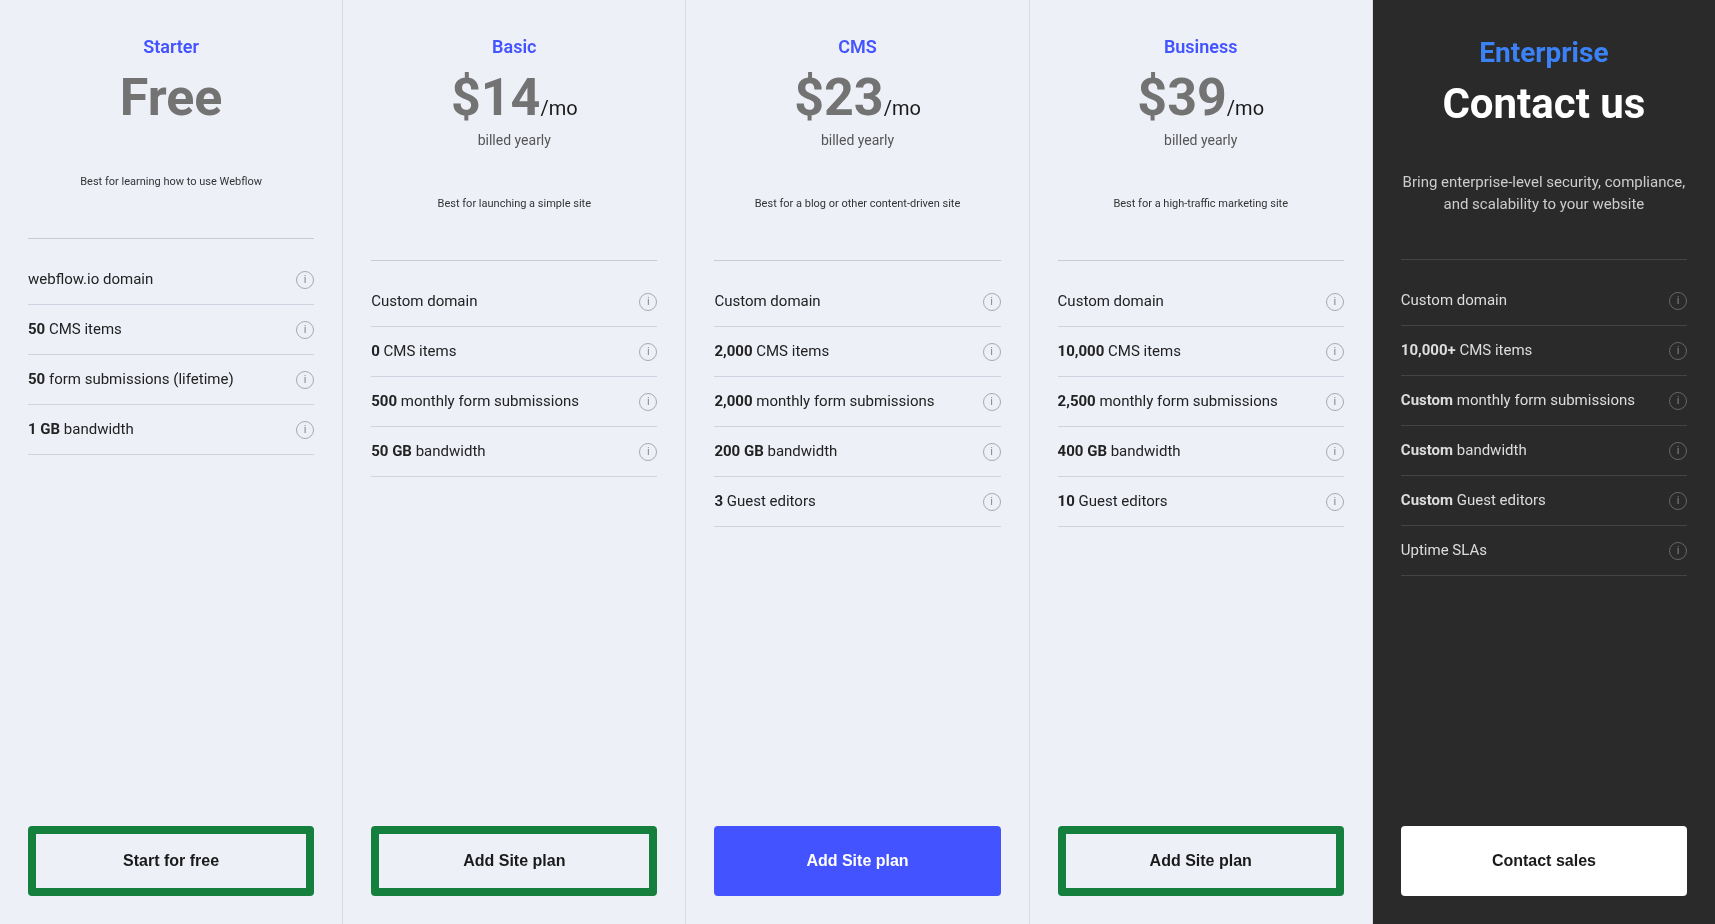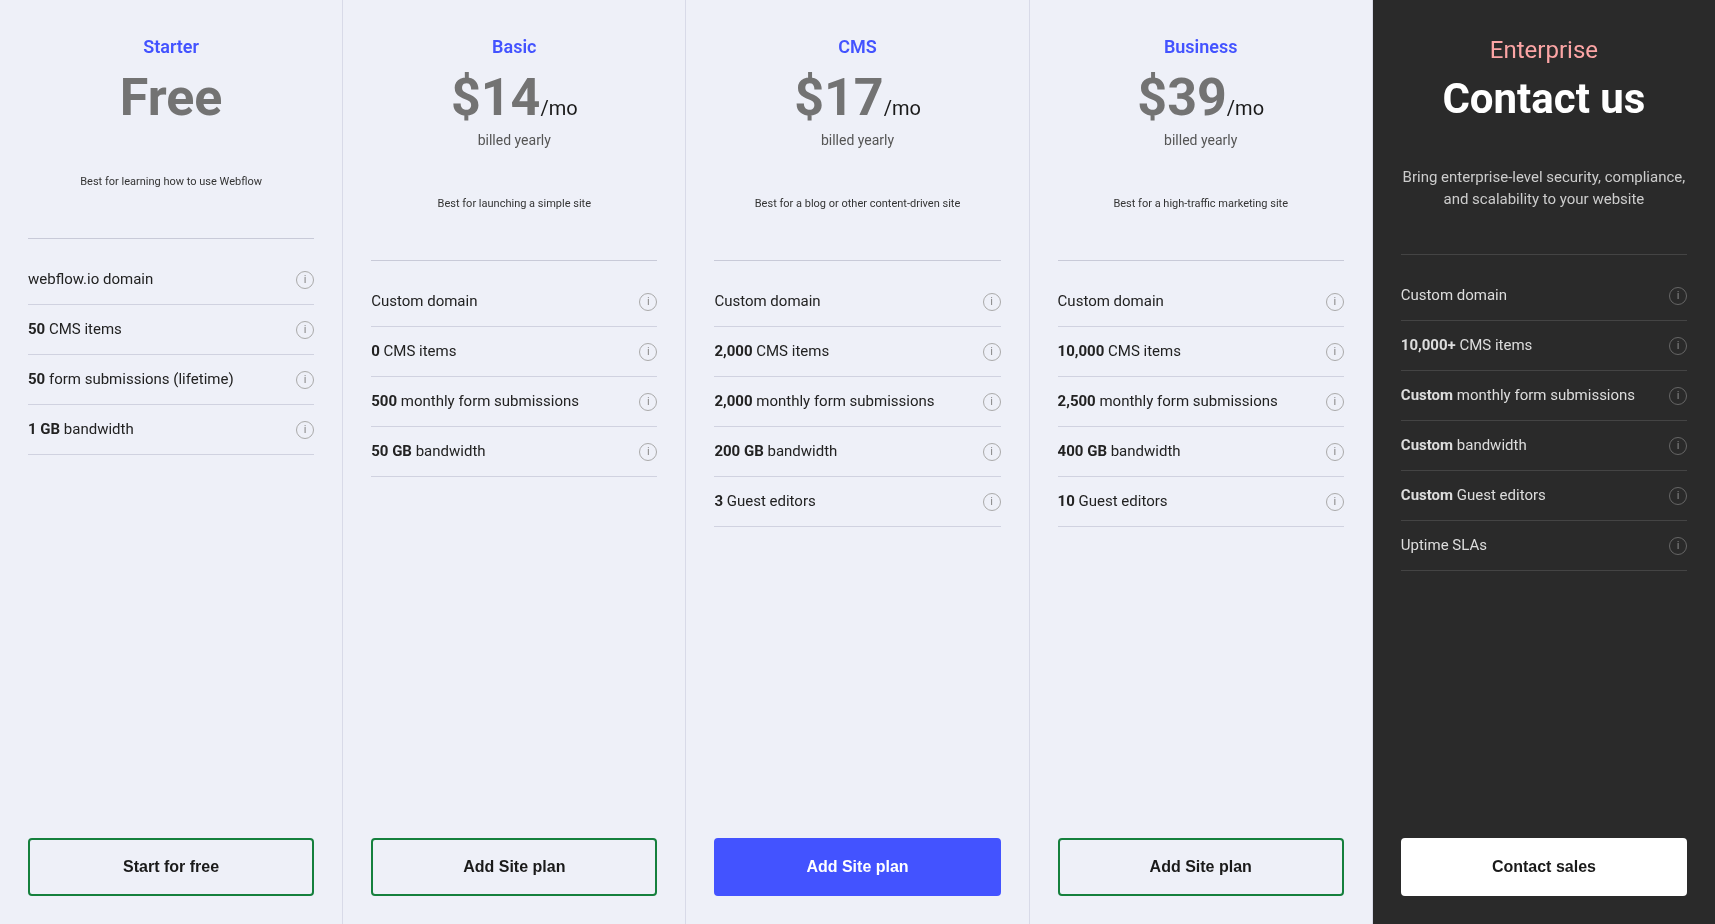--- a/index.html
+++ b/index.html
@@ -30,23 +30,23 @@
       color: #fff;
     }
     .plan-name {
       font-size: 18px;
       font-weight: 600;
       color: #4353ff;
       text-align: center;
       margin-bottom: 12px;
     }
     .plan-col:last-child .plan-name {
-      color: #fca5a5;
-      font-size: 24px;
-      font-weight: 400;
+      color: #3b82f6;
+      font-size: 28px;
+      font-weight: 700;
     }
     .plan-price {
       text-align: center;
       margin-bottom: 6px;
     }
     .plan-price .price-main {
       font-size: 52px;
       font-weight: 700;
       color: #737373;
       line-height: 1.1;
@@ -142,21 +142,21 @@
       margin-top: 24px;
     }
     .cta-btn {
       width: 100%;
       padding: 18px 0;
       font-size: 16px;
       font-weight: 600;
       border-radius: 4px;
       cursor: pointer;
       text-align: center;
-      border: 2px solid #15803d;
+      border: 8px solid #15803d;
       background: transparent;
       color: #1a1a1a;
       transition: background 0.2s;
     }
     .cta-btn.primary {
       background: #4353ff;
       border-color: #4353ff;
       color: #fff;
     }
     .plan-col:last-child .cta-btn {
@@ -218,21 +218,21 @@
         </div>
         <div class="feature-row">
           <span class="feature-text"><strong>50 GB</strong> bandwidth</span>
           <span class="info-icon">i</span>
         </div>
       </div>
       <div class="cta-area"><button class="cta-btn">Add Site plan</button></div>
     </div>
     <div class="plan-col">
       <div class="plan-name">CMS</div>
-      <div class="plan-price"><span class="price-main">$17</span><span class="price-mo">/mo</span></div>
+      <div class="plan-price"><span class="price-main">$23</span><span class="price-mo">/mo</span></div>
       <div class="billed-yearly">billed yearly</div>
       <div class="plan-description">Best for a blog or other content-driven site</div>
       <hr class="divider">
       <div class="features-list">
         <div class="feature-row">
           <span class="feature-text">Custom domain</span>
           <span class="info-icon">i</span>
         </div>
         <div class="feature-row">
           <span class="feature-text"><strong>2,000</strong> CMS items</span>

